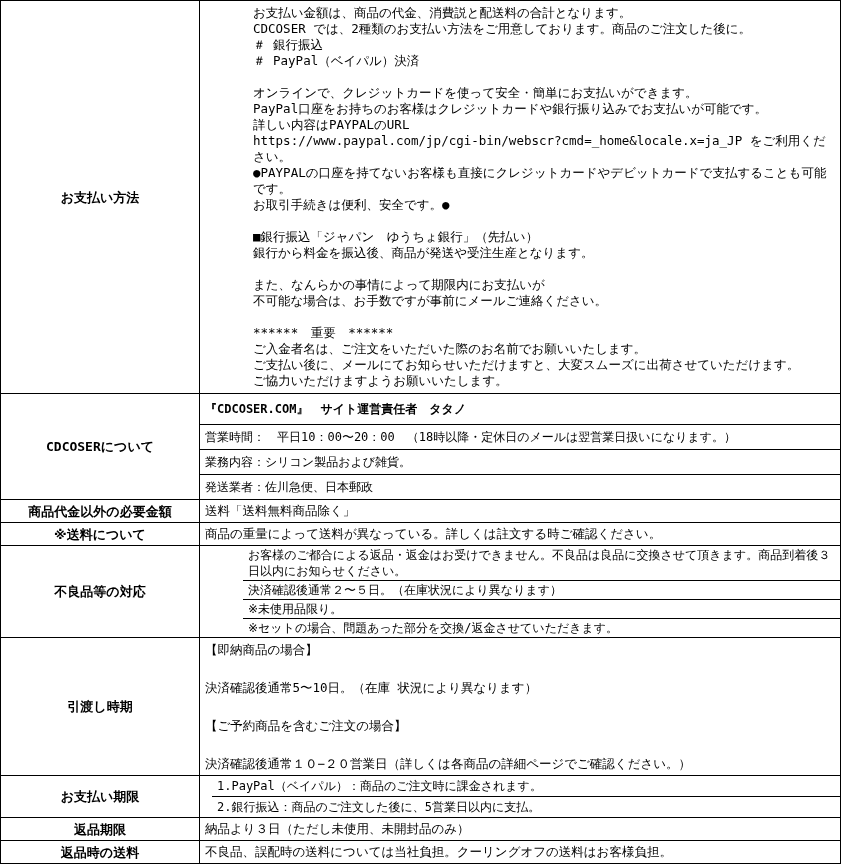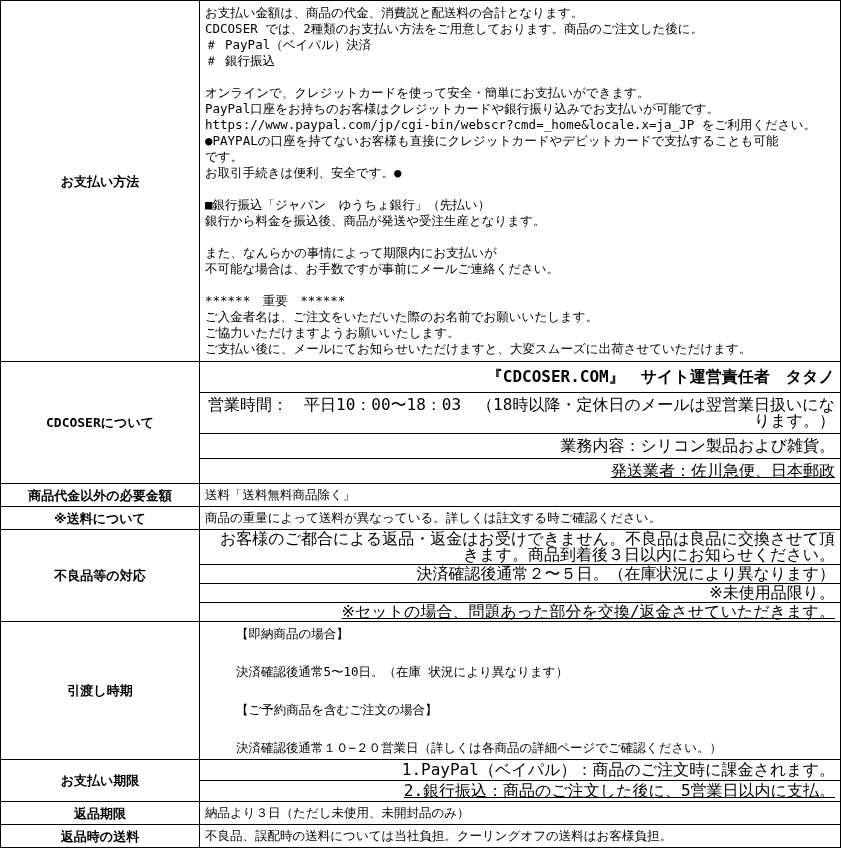--- a/index.html
+++ b/index.html
@@ -29,82 +29,82 @@
     align-items: center;
     justify-content: center;
     text-align: center;
     font-weight: bold;
     font-size: 13px;
     line-height: 17px;
     padding: 2px 6px;
     background: #ffffff;
   }
   .ccell { flex: 1 1 auto; min-width: 0; }
-  .pad { padding: 4px 5px; box-sizing: border-box; }
+  .pad { padding: 4px 5px; box-sizing: border-box; margin-left: 48px; }
   .line {
     min-height: 16px;
     font-size: 12.5px;
     line-height: 16px;
     word-break: break-all;
   }
   .subrow {
     border-bottom: 1px solid #000;
     padding: 4px 5px;
-    font-size: 16px;
+    font-size: 12px;
     line-height: 16px;
     word-break: break-all;
-    text-align: right;
   }
-  .subrow:last-child { border-bottom: 0; text-decoration: underline; }
+  .subrow:last-child { border-bottom: 0; }
   .subrow.tall { padding: 7px 5px; }
-  .subrow.tight { padding: 1px 5px; }
-  .subrow.mid { padding: 2px 5px; }
+  .subrow.tight { padding: 1px 5px; margin-left: 43px; }
+  .subrow.mid { padding: 2px 5px; margin-left: 12px; }
   .bold { font-weight: bold; }
   .delivery .line { min-height: 19px; line-height: 19px; }
-  .delivery { padding: 2px 5px; margin-left: 31px; }
+  .delivery { padding: 2px 5px; }
   .small-pad { padding: 3px 5px; }
 </style>
 </head>
 <body>
 
 <div class="tbl">
 
   <section class="row">
     <div class="hcell">お支払い方法</div>
     <div class="ccell pad">
       <div class="line">お支払い金額は、商品の代金、消費説と配送料の合計となります。</div>
       <div class="line">CDCOSER では、2種類のお支払い方法をご用意しております。商品のご注文した後に。</div>
+      <div class="line">＃ 銀行振込</div>
       <div class="line">＃ PayPal（ベイパル）決済</div>
-      <div class="line">＃ 銀行振込</div>
       <div class="line"></div>
       <div class="line">オンラインで、クレジットカードを使って安全・簡単にお支払いができます。</div>
       <div class="line">PayPal口座をお持ちのお客様はクレジットカードや銀行振り込みでお支払いが可能です。</div>
+      <div class="line">詳しい内容はPAYPALのURL</div>
       <div class="line">https://www.paypal.com/jp/cgi-bin/webscr?cmd=_home&amp;locale.x=ja_JP をご利用ください。</div>
       <div class="line">●PAYPALの口座を持てないお客様も直接にクレジットカードやデビットカードで支払することも可能</div>
       <div class="line">です。</div>
       <div class="line">お取引手続きは便利、安全です。●</div>
       <div class="line"></div>
       <div class="line">■銀行振込「ジャパン　ゆうちょ銀行」（先払い）</div>
       <div class="line">銀行から料金を振込後、商品が発送や受注生産となります。</div>
       <div class="line"></div>
       <div class="line">また、なんらかの事情によって期限内にお支払いが</div>
       <div class="line">不可能な場合は、お手数ですが事前にメールご連絡ください。</div>
       <div class="line"></div>
       <div class="line">******　重要　******</div>
       <div class="line">ご入金者名は、ご注文をいただいた際のお名前でお願いいたします。</div>
+      <div class="line">ご支払い後に、メールにてお知らせいただけますと、大変スムーズに出荷させていただけます。</div>
       <div class="line">ご協力いただけますようお願いいたします。</div>
-      <div class="line">ご支払い後に、メールにてお知らせいただけますと、大変スムーズに出荷させていただけます。</div>
     </div>
   </section>
 
   <section class="row">
     <div class="hcell">CDCOSERについて</div>
     <div class="ccell">
       <div class="subrow tall bold">『CDCOSER.COM』　サイト運営責任者　タタノ</div>
-      <div class="subrow">営業時間：　平日10：00〜18：03　（18時以降・定休日のメールは翌営業日扱いになります。）</div>
+      <div class="subrow">営業時間：　平日10：00〜20：00　（18時以降・定休日のメールは翌営業日扱いになります。）</div>
       <div class="subrow">業務内容：シリコン製品および雑貨。</div>
       <div class="subrow">発送業者：佐川急便、日本郵政</div>
     </div>
   </section>
 
   <section class="row">
     <div class="hcell">商品代金以外の必要金額</div>
     <div class="ccell small-pad line">送料「送料無料商品除く」</div>
   </section>
 

